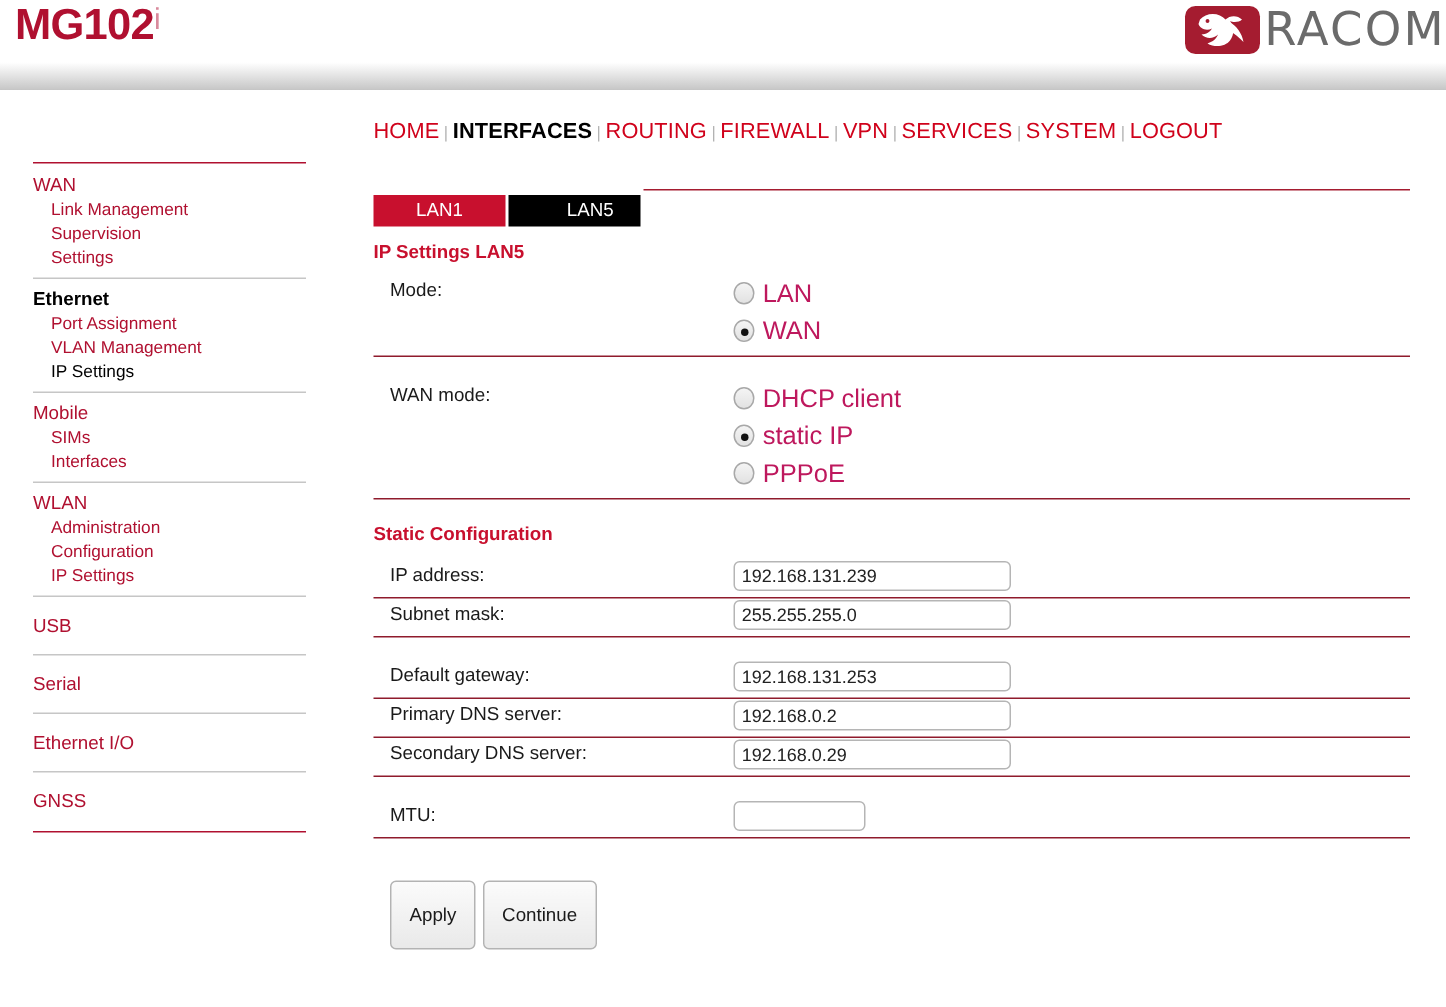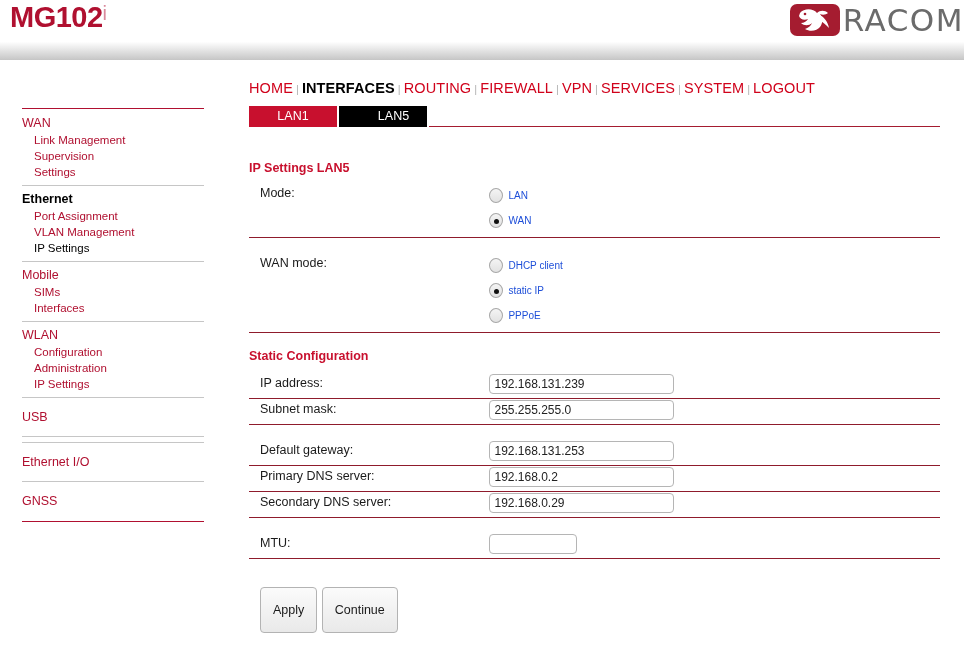--- a/index.html
+++ b/index.html
@@ -120,20 +120,21 @@
   #tabs { margin-top: 10px; position: relative; height: 21px; }
   .tab {
     display: inline-block;
     width: 88px; height: 21px;
     line-height: 21px;
     text-align: center;
     font-size: 12.5px;
     color: #ffffff;
     cursor: pointer;
     vertical-align: top;
+    margin-top: 24px;
   }
   .tab.tab-red { background: #c8102e; margin-right: 2px; }
   .tab.tab-active { background: #000000; padding-left: 21px; }
   #tab-underline {
     position: absolute;
     left: 180px; top: 20px;
     width: 511px;
     border-top: 1.4px solid #a51c30;
   }
 
@@ -176,21 +177,21 @@
     cursor: pointer;
   }
   .radio.checked::after {
     content: "";
     position: absolute;
     left: 4px; top: 4.5px;
     width: 5px; height: 5px;
     border-radius: 50%;
     background: #111111;
   }
-  .radio-text { font-size: 10px; color: #1d4ed8; }
+  .radio-text { font-size: 17px; color: #be185d; }
 
   .rule-red { border-top: 1.3px solid #8f1b2c; margin: 4px 0 0 0; width: 691px; margin-left: -11px; }
 
   .text-input {
     width: 185px;
     height: 20px;
     border: 1px solid #b5b5b5;
     border-radius: 4px;
     background: #ffffff;
     font-family: "Liberation Sans", sans-serif;
@@ -253,27 +254,28 @@
     <div class="side-item">VLAN Management</div>
     <div class="side-item active">IP Settings</div>
     <div class="side-rule"></div>
 
     <div class="side-group-title">Mobile</div>
     <div class="side-item">SIMs</div>
     <div class="side-item">Interfaces</div>
     <div class="side-rule"></div>
 
     <div class="side-group-title">WLAN</div>
+    <div class="side-item">Administration</div>
     <div class="side-item">Configuration</div>
-    <div class="side-item">Administration</div>
     <div class="side-item">IP Settings</div>
     <div class="side-rule"></div>
 
     <div class="side-standalone">USB</div>
     <div class="side-rule"></div>
+    <div class="side-standalone">Serial</div>
     <div class="side-rule"></div>
     <div class="side-standalone">Ethernet I/O</div>
     <div class="side-rule"></div>
     <div class="side-standalone">GNSS</div>
     <div class="side-rule-bottom"></div>
   </div>
 
   <div id="main">
 
     <div id="topnav">

